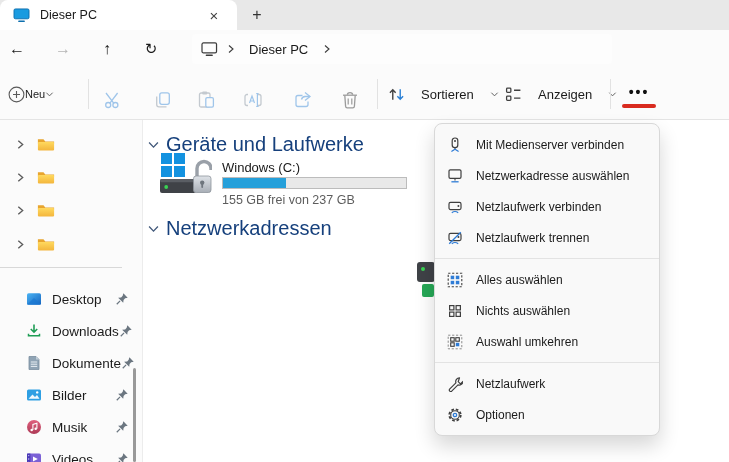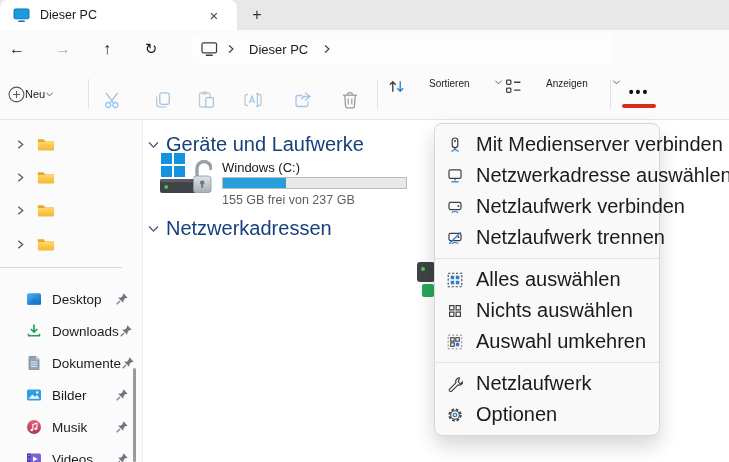--- a/index.html
+++ b/index.html
@@ -32,22 +32,22 @@
   .addr-chev{margin:0 9px;}
   .addr-text{font-size:13px;color:#191919;margin-left:5px;}
 
   
   .toolbar{position:absolute;left:0;top:68px;width:729px;height:52px;background:#fbfbfb;
            border-bottom:1px solid #e4e4e4;box-sizing:border-box;}
   .tb-sep{position:absolute;top:11px;width:1px;height:30px;background:#e2e2e2;}
   .tb-new{position:absolute;left:8px;top:10px;height:32px;display:flex;align-items:center;gap:0;
           font-size:11px;color:#1b1b1b;}
   .tb-icon-btn{position:absolute;top:90px;width:20px;height:20px;}
-  .tb-drop{position:absolute;top:10px;height:32px;display:flex;align-items:flex-start;gap:24px;
-           font-size:10px;color:#1b1b1b;}
+  .tb-drop{position:absolute;top:10px;height:32px;display:flex;align-items:center;gap:16px;
+           font-size:13px;color:#1b1b1b;}
   .tb-more{position:absolute;left:620px;top:10px;width:38px;height:32px;display:flex;
            align-items:center;justify-content:center;}
   .more-dots{font-size:14px;letter-spacing:2px;color:#111;font-weight:bold;line-height:1;
              margin-top:-4px;}
   .more-underline{position:absolute;left:622px;top:36px;width:34px;height:3.5px;border-radius:2px;}
 
   
   .content{position:absolute;left:0;top:120px;width:729px;height:342px;background:#fff;}
   .sidebar{position:absolute;left:0;top:0;width:143px;height:342px;background:#fbfbfb;
            border-right:1px solid #ececec;box-sizing:border-box;}
@@ -76,21 +76,21 @@
                   background:#39d353;}
   .net-sliver-green{position:absolute;left:278px;top:164px;width:12px;height:13px;background:#27a857;
                     border-radius:2px;}
 
   
   .menu{position:absolute;left:434px;top:123px;width:226px;background:#f9f9f9;
         border:1px solid #d8d8d8;border-radius:8px;box-sizing:border-box;
         box-shadow:0 10px 20px rgba(0,0,0,.16);padding:5px 0;z-index:10;}
   .menu-item{height:31px;display:flex;align-items:center;padding:0 12px;gap:13px;}
   .m-icon{width:16px;height:16px;flex:0 0 16px;}
-  .m-label{font-size:20px;color:#1b1b1b;white-space:nowrap;}
+  .m-label{font-size:12px;color:#1b1b1b;white-space:nowrap;}
   .menu-sep{height:1px;background:#e3e3e3;margin:5px 0;}
 </style>
 </head>
 <body>
 
 <svg width="0" height="0" style="position:absolute">
   <defs>
     <linearGradient id="gfold" x1="0" y1="0" x2="0" y2="1">
       <stop offset="0" stop-color="#ffd95e"></stop>
         <stop offset="1" stop-color="#f3b53c"></stop>

